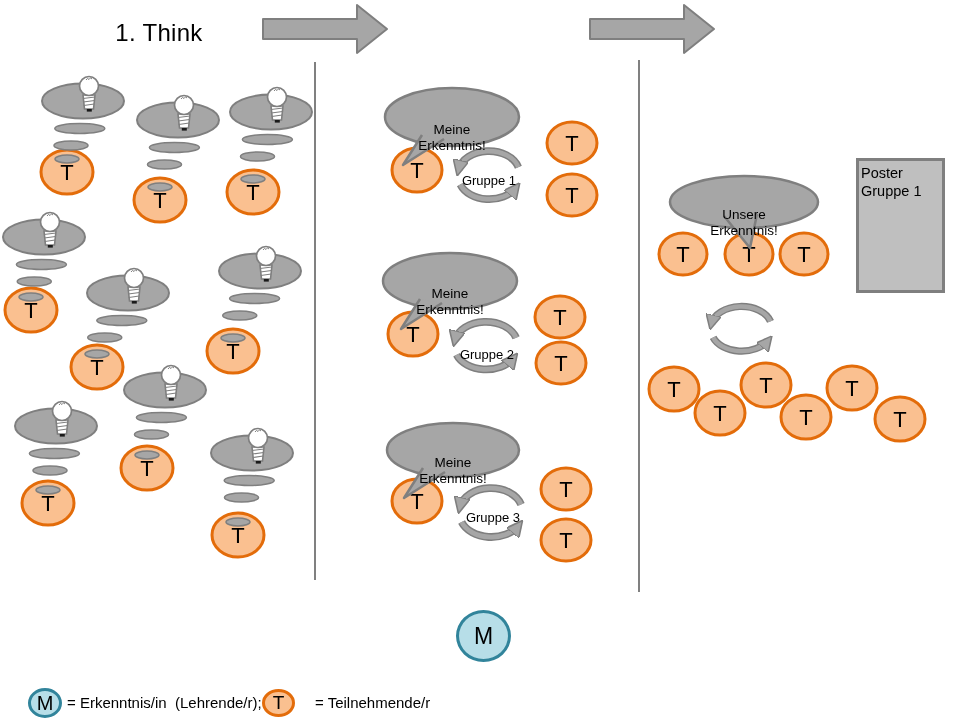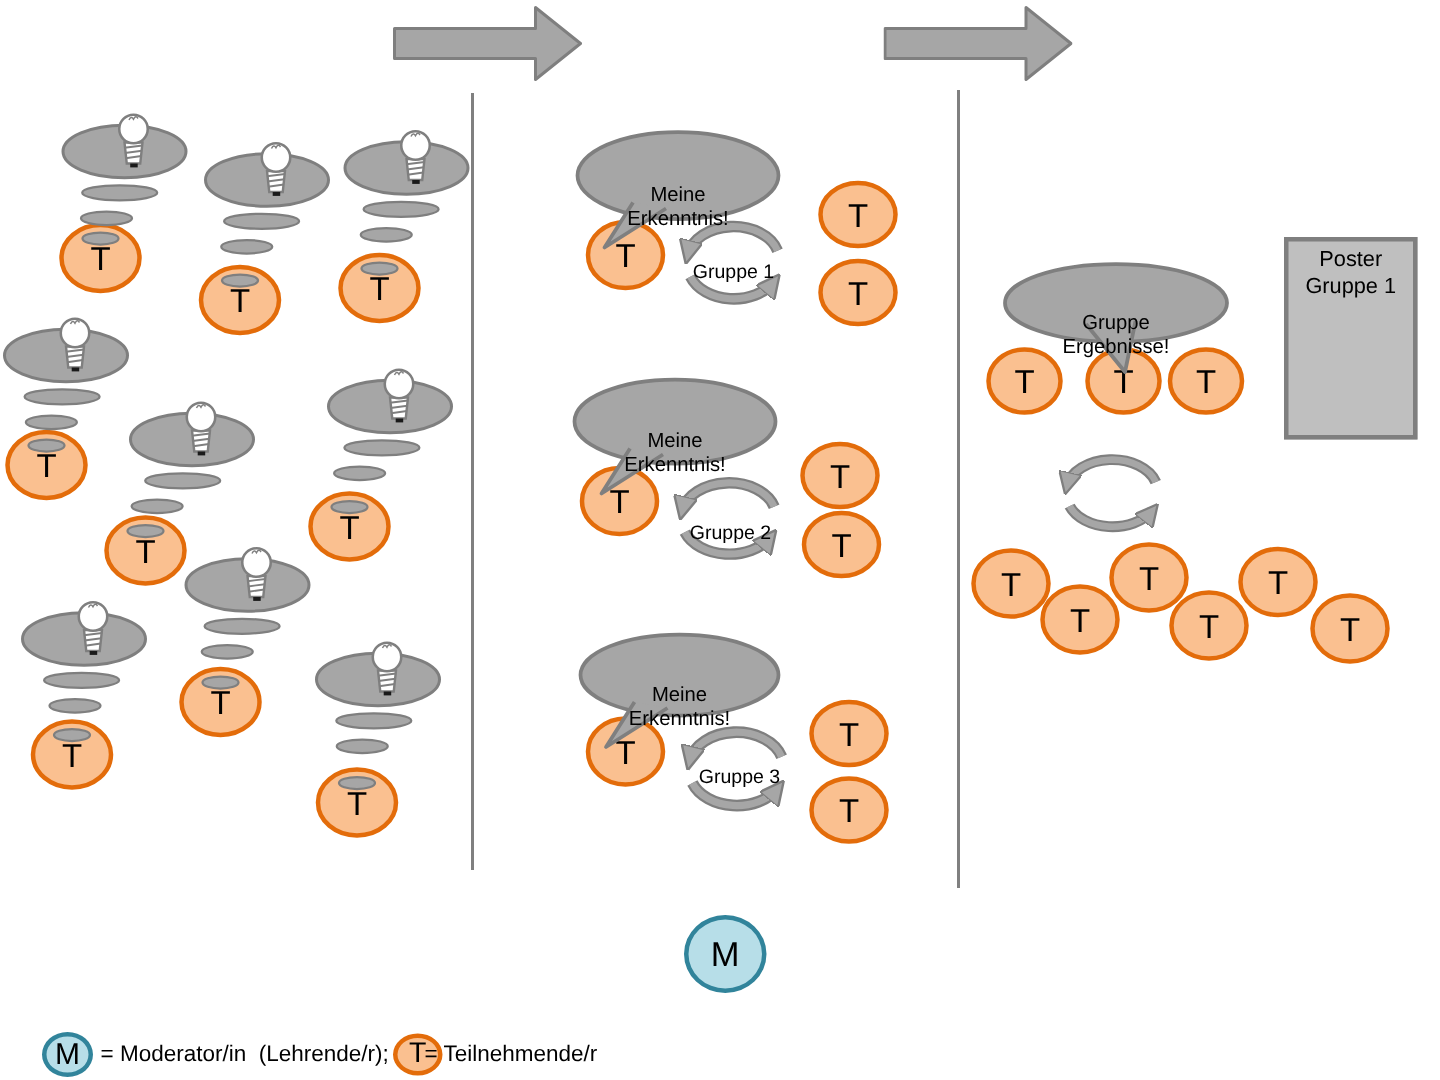--- a/index.html
+++ b/index.html
@@ -8,21 +8,21 @@
          font-family:"Liberation Sans",sans-serif;color:var(--text,#000);}
   #scene{position:absolute;left:0;top:0;}
   svg text{font-family:"Liberation Sans",sans-serif;fill:#000;}
   .step-label{position:absolute;top:19px;width:170px;text-align:center;font-size:24px;
               letter-spacing:.3px;color:var(--text);}
   .block-arrow{position:absolute;top:3px;}
   .block-arrow polygon{fill:var(--gray-fill);stroke:var(--gray-border);stroke-width:2;stroke-linejoin:round;}
   .divider{position:absolute;width:2px;background:var(--divider);}
   #poster{position:absolute;left:856px;top:158px;width:89px;height:135px;box-sizing:border-box;
           background:var(--poster-fill);border:3px solid var(--gray-border);
-          text-align:center;font-size:14.5px;line-height:18px;padding:3px 2px 0 2px;}
+          text-align:left;font-size:14.5px;line-height:18px;padding:3px 2px 0 2px;}
   .m-circle{position:absolute;display:flex;align-items:center;justify-content:center;box-sizing:border-box;
             background:var(--moderator-fill);border:3px solid var(--moderator-border);border-radius:50%;}
   #moderator{left:456px;top:610px;width:55px;height:52px;font-size:23px;}
   .t-circle-html{position:absolute;display:flex;align-items:center;justify-content:center;box-sizing:border-box;
             background:var(--participant-fill);border:3px solid var(--participant-border);border-radius:50%;}
   .legend-text{position:absolute;top:694px;font-size:15px;white-space:pre;}
   .bubble-text{position:absolute;text-align:center;font-size:13.5px;line-height:16px;margin-top:22px;}
 </style>
 </head>
 <body>
@@ -318,44 +318,45 @@
           <ellipse cx="852" cy="388" rx="25" ry="22" fill="#FAC090" stroke="#E36C0A" stroke-width="3"></ellipse>
           <text x="852" y="396" text-anchor="middle" font-size="22">T</text>
         </g>
         <g>
           <ellipse cx="900" cy="419" rx="25" ry="22" fill="#FAC090" stroke="#E36C0A" stroke-width="3"></ellipse>
           <text x="900" y="427" text-anchor="middle" font-size="22">T</text>
         </g>
       </g>
   </svg>
 
+  <div class="step-label" style="left:74px">1. Think</div>
   <svg class="block-arrow" style="left:262px" width="126" height="52">
     <polygon points="1,16 95,16 95,2 125,26 95,50 95,36 1,36"></polygon>
   </svg>
   <svg class="block-arrow" style="left:589px" width="126" height="52">
     <polygon points="1,16 95,16 95,2 125,26 95,50 95,36 1,36"></polygon>
   </svg>
 
   <div class="divider" style="left:314px;top:62px;height:518px"></div>
   <div class="divider" style="left:638px;top:60px;height:532px"></div>
 
   <div id="poster">Poster Gruppe 1</div>
 
   <div id="moderator" class="m-circle">
     <span>M</span>
   </div>
 
   <div id="legend">
     <div class="m-circle" style="left:28px;top:688px;width:34px;height:30px;font-size:20px">
       <span>M</span>
     </div>
-    <div class="legend-text" style="left:67px">= Moderator/in  (Lehrende/r);</div>
+    <div class="legend-text" style="left:67px">= Erkenntnis/in  (Lehrende/r);</div>
     <div class="t-circle-html" style="left:262px;top:689px;width:33px;height:28px;font-size:19px">
       <span>T</span>
     </div>
-    <div class="legend-text" style="left:283px">= Teilnehmende/r</div>
+    <div class="legend-text" style="left:315px">= Teilnehmende/r</div>
   </div>
 
 <div class="bubble-text" style="left: 410px; top: 100px; width: 84px;">Meine Erkenntnis!</div>
     <div class="bubble-text" style="left: 408px; top: 264px; width: 84px;">Meine Erkenntnis!</div>
     <div class="bubble-text" style="left: 411px; top: 433px; width: 84px;">Meine Erkenntnis!</div>
-    <div class="bubble-text" style="left: 698px; top: 185px; width: 92px;">Gruppe Ergebnisse!</div>
+    <div class="bubble-text" style="left: 698px; top: 185px; width: 92px;">Unsere Erkenntnis!</div>
   </div>
 
 </body></html>

